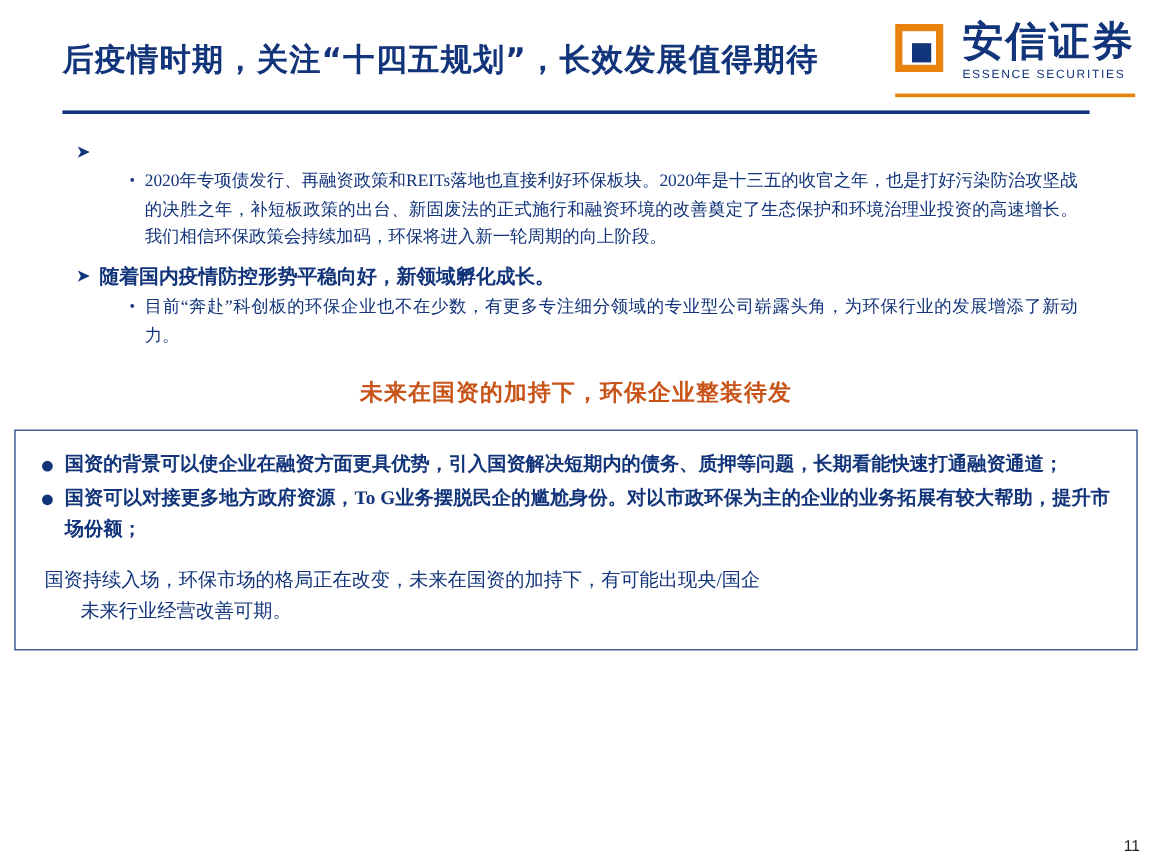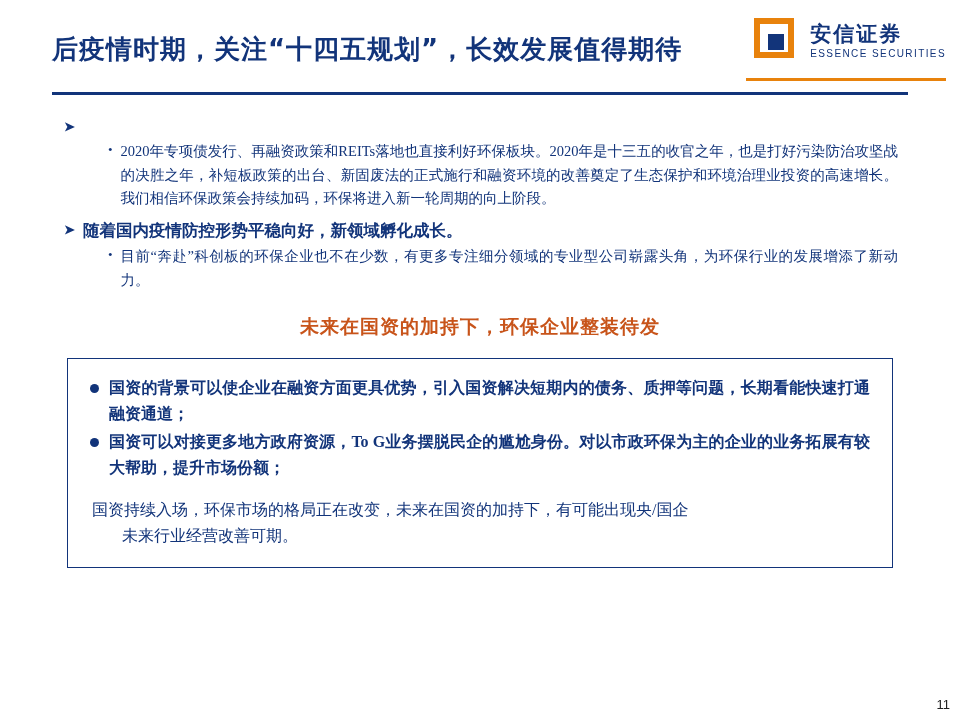--- a/index.html
+++ b/index.html
@@ -68,21 +68,21 @@
     box-sizing: border-box;
   }
   .logo-mark .sq-inner {
     position: absolute;
     left: 14px; top: 16px;
     width: 16px; height: 16px;
     background: #12347a;
   }
   .logo-text .cn {
     font-family: "DejaVu Sans", "Liberation Sans", sans-serif;
-    font-size: 21px;
+    font-size: 34px;
     font-weight: bold;
     color: #12347a;
     letter-spacing: 2px;
     line-height: 1.05;
   }
   .logo-text .en {
     font-family: "Liberation Sans", sans-serif;
     font-size: 10px;
     color: #12347a;
     letter-spacing: 1.4px;
@@ -151,21 +151,21 @@
     margin-top: 22px;
     text-align: center;
     color: #c8541a;
     font-weight: bold;
     font-size: 19px;
     letter-spacing: 1px;
   }
 
   .box {
     margin: 18px auto 0 auto;
-    width: 826px;
+    width: 936px;
     min-height: 180px;
     border: 1.5px solid #12347a;
     box-sizing: border-box;
     padding: 16px 22px 18px 22px;
   }
   .box-item {
     display: flex;
     align-items: flex-start;
     color: #12347a;
     font-weight: bold;

